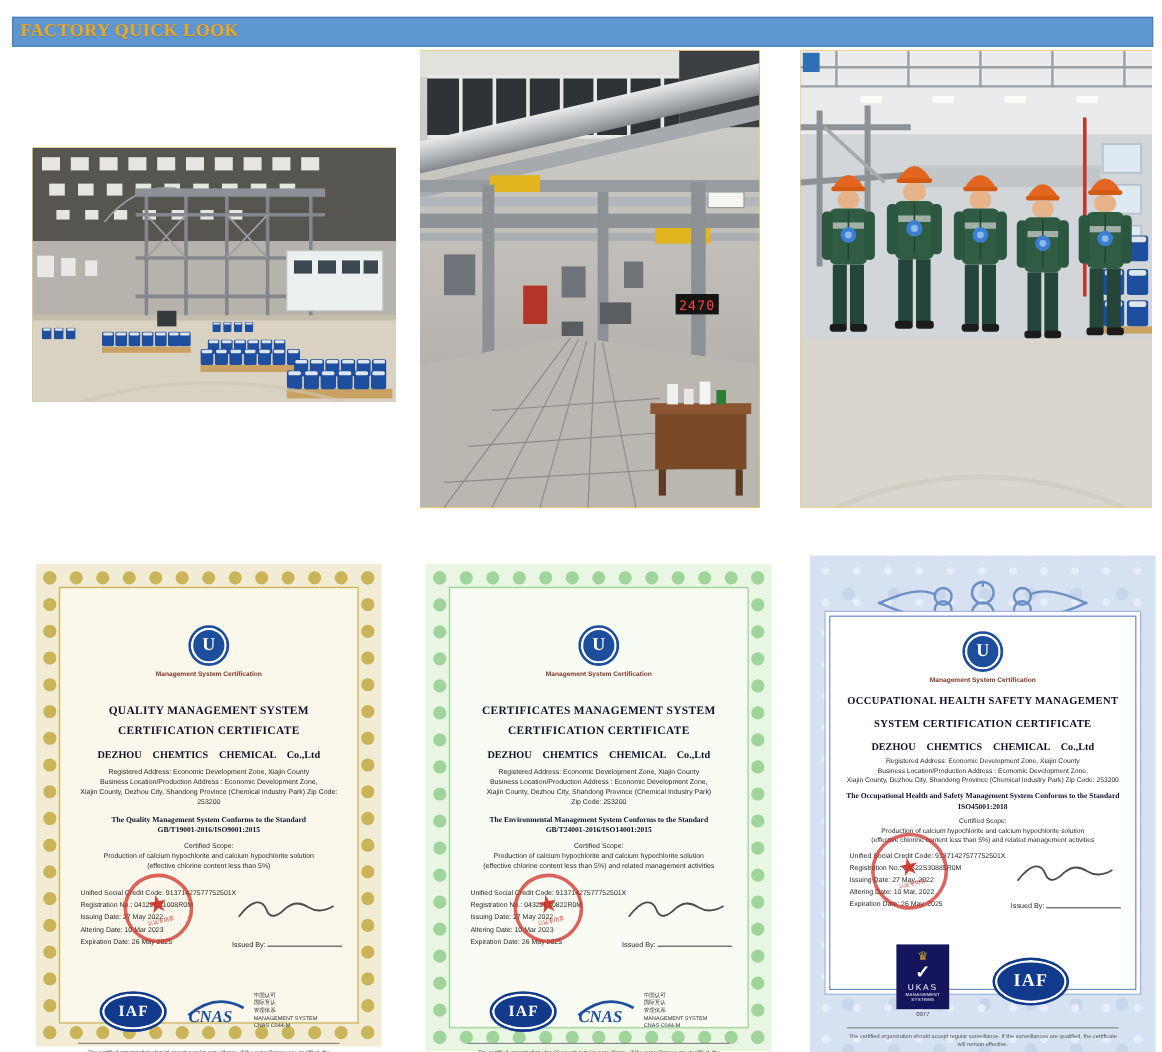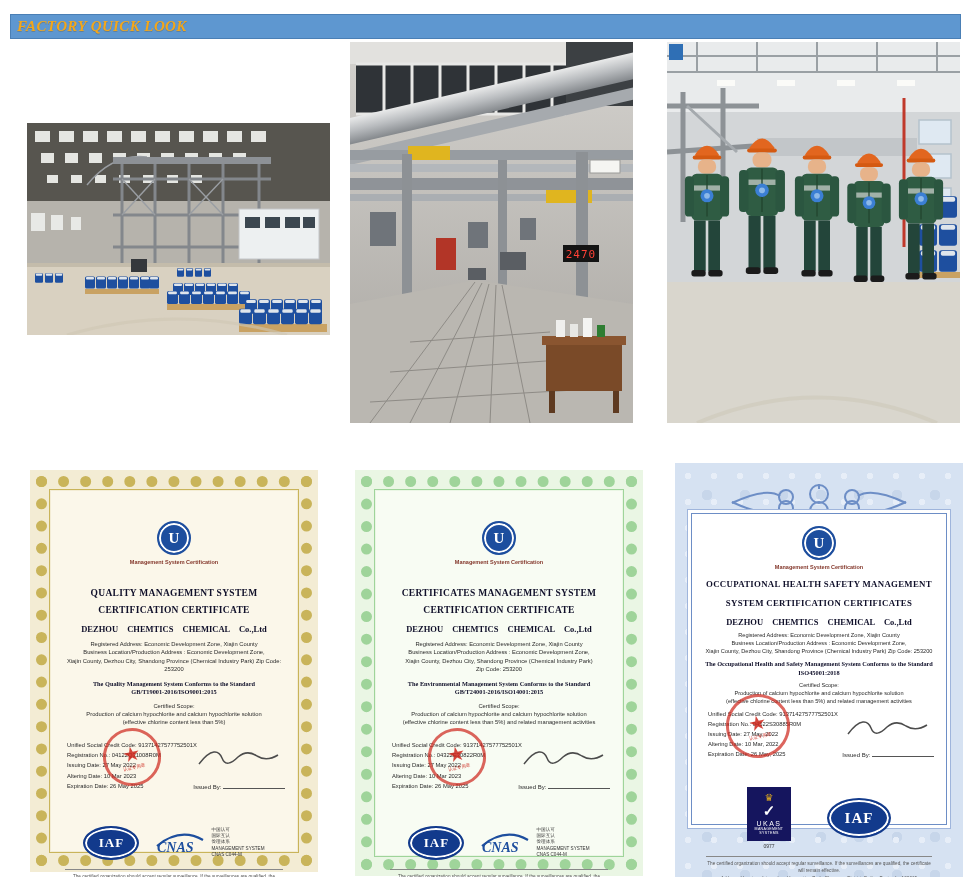--- a/index.html
+++ b/index.html
@@ -4,21 +4,21 @@
 <style>
   html,body{margin:0;padding:0;background:#fff;}
   #stage{position:relative;width:968px;height:877px;background:#fff;overflow:hidden;
          font-family:"Liberation Sans",sans-serif;}
 
   
   .section-bar{position:absolute;left:10px;width:951px;height:25px;background:#5e97d0;
     border:1px solid #4a7fb5;box-sizing:border-box;display:flex;align-items:center;padding-left:6px;}
   .section-bar .bar-title{font-family:"Liberation Serif",serif;font-weight:bold;font-size:15px;
     color:#f2a71c;letter-spacing:.4px;text-shadow:0 1px 0 rgba(100,60,0,.25);}
-  #bar-factory{top:14px;font-style:italic;}
+  #bar-factory{top:14px;}
   #bar-certs{top:442px;height:26px;}
 
   
   .photo{position:absolute;overflow:hidden;background:#eab308;}
   .photo svg{display:block;width:100%;height:100%;}
   #photo-1{left:27px;top:123px;width:303px;height:212px;}
   #photo-2{left:350px;top:42px;width:283px;height:381px;}
   #photo-3{left:667px;top:42px;width:293px;height:381px;}
 
   
@@ -534,21 +534,21 @@
           <path d="M8 20 Q42 4 56 13 M134 13 Q148 4 182 20 M95 1 v5"></path>
         </g>
       </svg>
     </div>
     <div class="panel">
       <div class="logo">
           <span class="logo-letter">U</span>
         </div>
       <div class="logo-cap">Management System Certification</div>
       <div class="t1">OCCUPATIONAL HEALTH SAFETY MANAGEMENT</div>
-      <div class="t2">SYSTEM CERTIFICATION CERTIFICATES</div>
+      <div class="t2">SYSTEM CERTIFICATION CERTIFICATE</div>
       <div class="company">DEZHOU CHEMTICS CHEMICAL Co.,Ltd</div>
       <div class="addr">
         <div>Registered Address:  Economic Development Zone, Xiajin County</div>
         <div>Business Location/Production Address : Economic Development Zone,</div>
         <div>Xiajin County, Dezhou City, Shandong Province (Chemical Industry Park)      Zip Code: 253200</div>
       </div>
       <div class="std">
         <div>The Occupational Health and Safety Management System Conforms to the Standard</div>
         <div>ISO45001:2018</div>
       </div>

